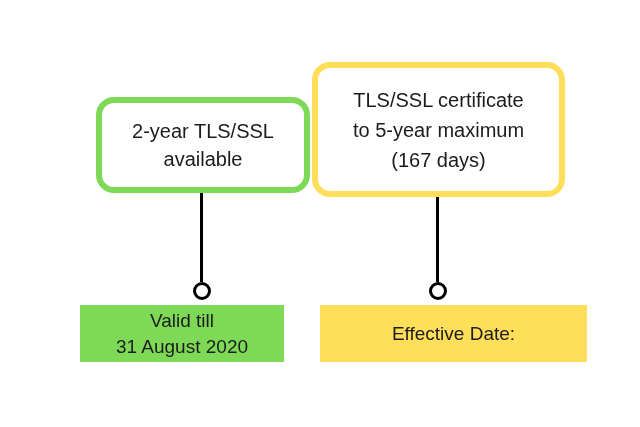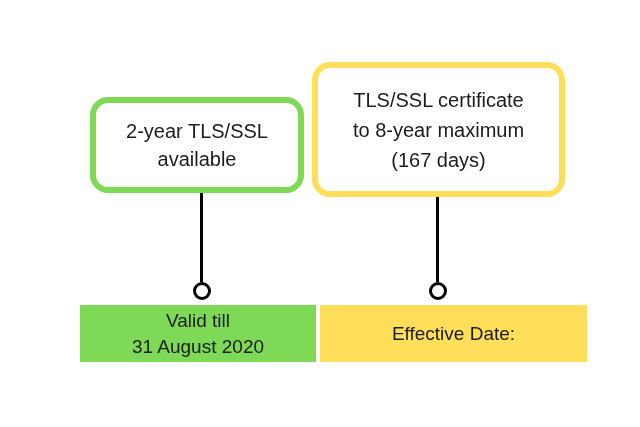--- a/index.html
+++ b/index.html
@@ -29,21 +29,21 @@
     border-radius: 18px;
     display: flex;
     flex-direction: column;
     justify-content: center;
     align-items: center;
     text-align: center;
     font-size: 20px;
     color: var(--text);
   }
   .callout-green {
-    left: 90px; top: 97px;
+    left: 96px; top: 97px;
     width: 214px; height: 96px;
     border: 6px solid var(--green);
   }
   .callout-green .callout-line { line-height: 28px; }
   .callout-yellow {
     left: 312px; top: 62px;
     width: 253px; height: 135px;
     border: 6px solid var(--yellow);
   }
   .callout-yellow .callout-line { line-height: 30px; }
@@ -72,41 +72,41 @@
     display: flex;
     flex-direction: column;
     justify-content: center;
     align-items: center;
     text-align: center;
     font-size: 19px;
     color: var(--text);
   }
   .date-bar .bar-line { line-height: 26px; }
   .bar-green {
-    left: 80px; width: 236px;
+    left: 80px; width: 204px;
     background: var(--green);
   }
   .bar-yellow {
     left: 320px; width: 267px;
     background: var(--yellow);
   }
 </style>
 </head>
 <body>
 
 <div class="canvas">
 
   <div class="callout callout-green">
     <div class="callout-line">2-year TLS/SSL</div>
     <div class="callout-line">available</div>
   </div>
 
   <div class="callout callout-yellow">
     <div class="callout-line">TLS/SSL certificate</div>
-    <div class="callout-line">to 8-year maximum</div>
+    <div class="callout-line">to 5-year maximum</div>
     <div class="callout-line">(167 days)</div>
   </div>
 
   <div class="connector-line line-left"></div>
   <div class="connector-circle circle-left"></div>
   <div class="connector-line line-right"></div>
   <div class="connector-circle circle-right"></div>
 
   <div class="date-bar bar-green">
     <div class="bar-line">Valid till</div>

